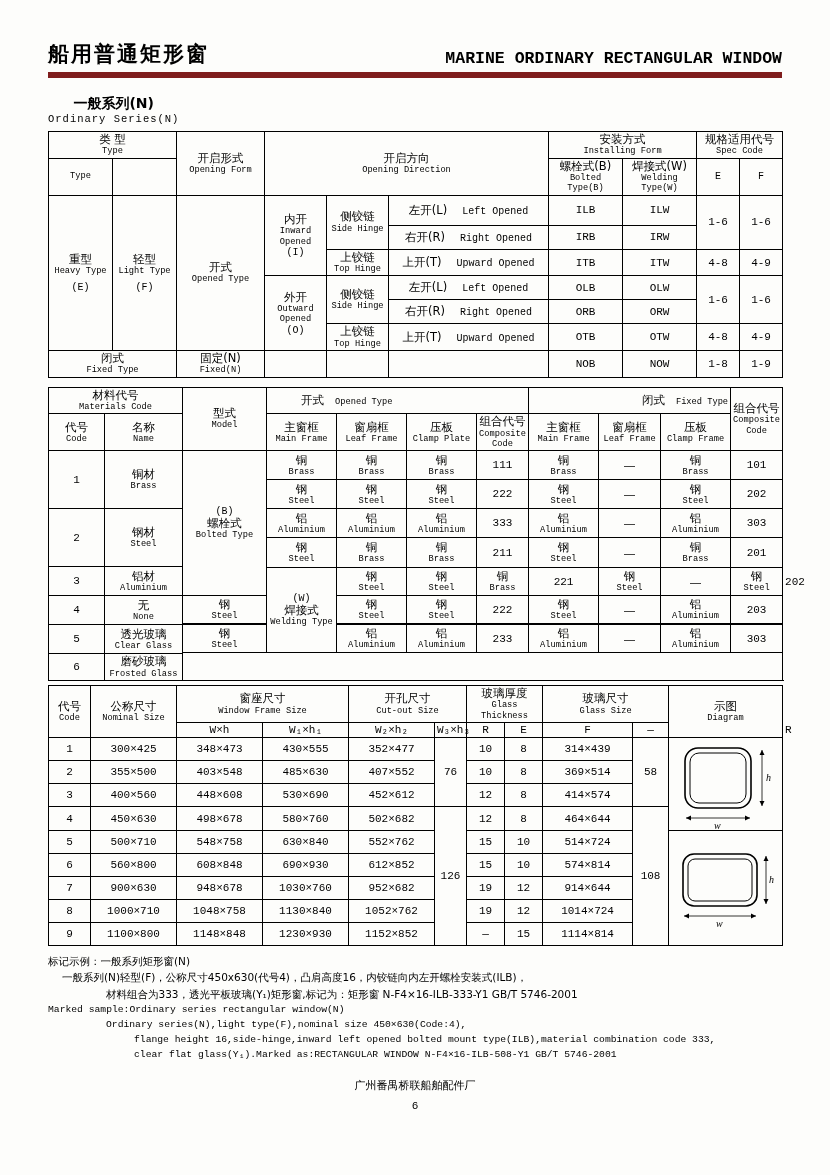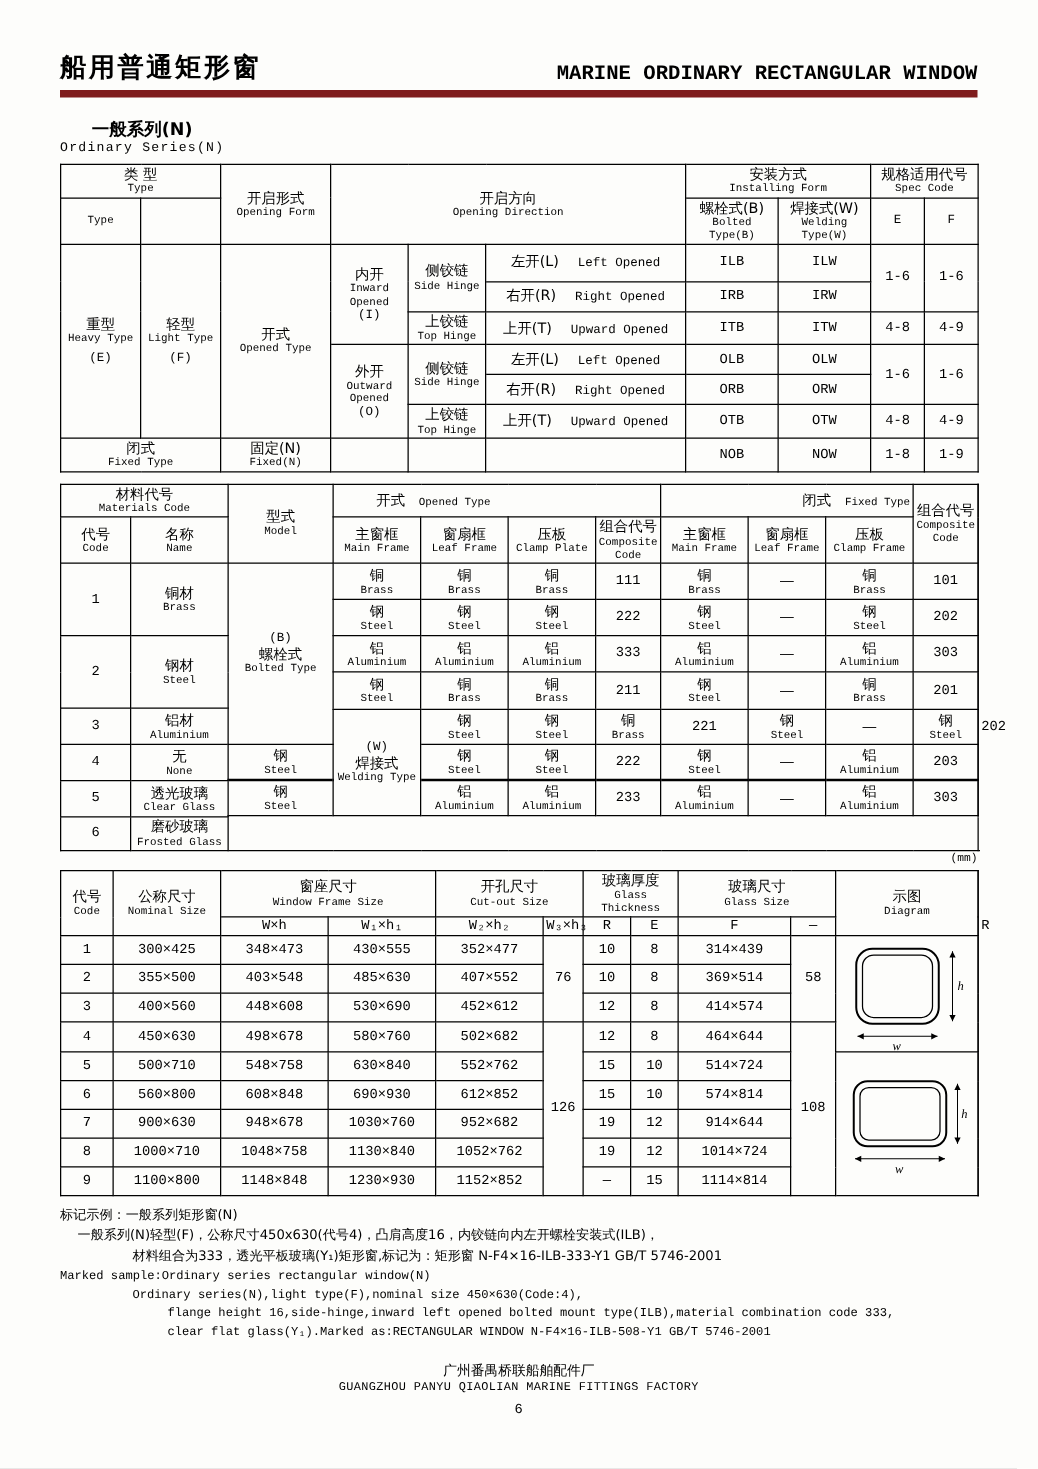--- a/index.html
+++ b/index.html
@@ -535,21 +535,20 @@
     <tr style="height:22px">
       <td class="d3">6</td>
       <td>
         <div class="d1 cn">磨砂玻璃</div>
         <div class="d2">Frosted Glass</div>
       </td>
       <td colspan="9" style="border:none"></td>
     </tr>
   </tbody>
     </table>
-  <div class="mm">(mm)</div>
 
   <table class="t tbl3">
     <colgroup>
       <col style="width:42px">
         <col style="width:86px">
         <col style="width:86px">
         <col style="width:86px">
         <col style="width:86px">
       <col style="width:32px">
         <col style="width:38px">
@@ -731,17 +730,16 @@
     <div class="ln cn ind1">一般系列(N)轻型(F)，公称尺寸450x630(代号4)，凸肩高度16，内铰链向内左开螺栓安装式(ILB)，</div>
     <div class="ln cn ind2">材料组合为333，透光平板玻璃(Y₁)矩形窗,标记为：矩形窗  N-F4×16-ILB-333-Y1  GB/T 5746-2001</div>
     <div class="ln en">Marked sample:Ordinary series rectangular window(N)</div>
     <div class="ln en ind2">Ordinary series(N),light type(F),nominal size 450×630(Code:4),</div>
     <div class="ln en ind3">flange height 16,side-hinge,inward left opened bolted mount type(ILB),material combination code 333,</div>
     <div class="ln en ind3">clear flat glass(Y₁).Marked as:RECTANGULAR WINDOW  N-F4×16-ILB-508-Y1  GB/T 5746-2001</div>
   </div>
 
   <div class="foot">
     <div class="f1 cn">广州番禺桥联船舶配件厂</div>
-    <div class="f2">GUANGZHOU PANYU QIAOLIAN MARINE FITTINGS FACTORY</div>
   </div>
   <div class="pnum">6</div>
 
 </div>
 
 </body></html>

